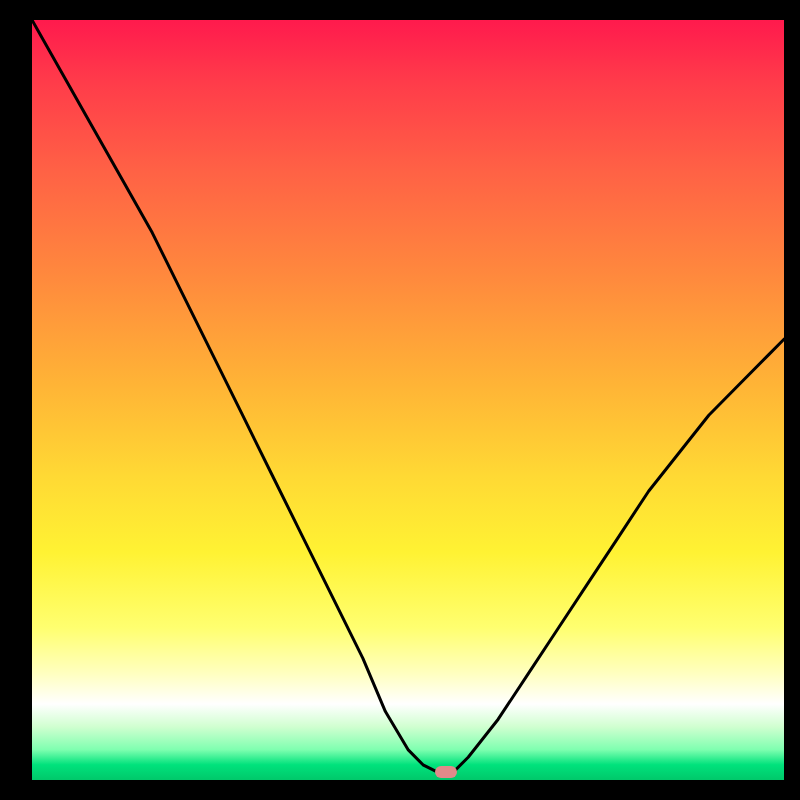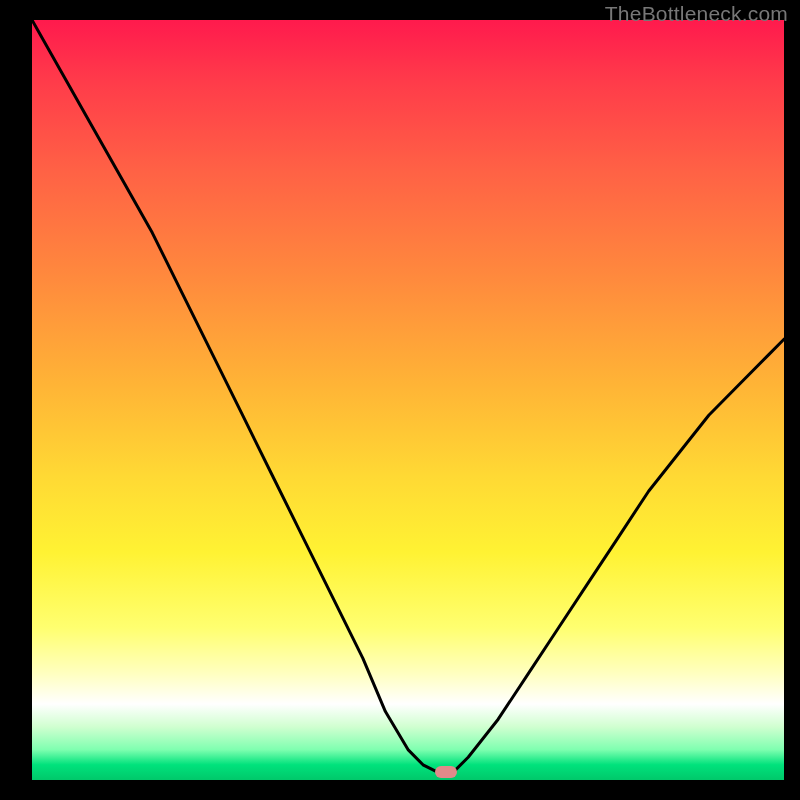--- a/index.html
+++ b/index.html
@@ -77,15 +77,14 @@
   <div class="plot">
 
     <svg class="curve-svg" viewBox="0 0 752 760" preserveAspectRatio="none">
       <path id="curve-path" fill="none" stroke="#000" stroke-width="3" stroke-linecap="round" stroke-linejoin="round" d="M0.0 0.0 L30.1 53.2 L60.2 106.4 L90.2 159.6 L120.3 212.8 L150.4 273.6 L180.5 334.4 L210.6 395.2 L240.6 456.0 L270.7 516.8 L300.8 577.6 L330.9 638.4 L353.4 691.6 L376.0 729.6 L391.0 744.8 L406.1 752.4 L413.6 752.4 L421.1 752.4 L436.2 737.2 L466.2 699.2 L496.3 653.6 L526.4 608.0 L556.5 562.4 L586.6 516.8 L616.6 471.2 L646.7 433.2 L676.8 395.2 L706.9 364.8 L737.0 334.4 L752.0 319.2"></path>
     </svg>
 
     <div class="marker" id="marker" style="left: 413.6px; top: 752.4px; background: rgb(224, 138, 138);"></div>
 
   </div>
 
-  <div class="watermark">TheBottleneck.com</div>
 
 </div>
 
 </body></html>

